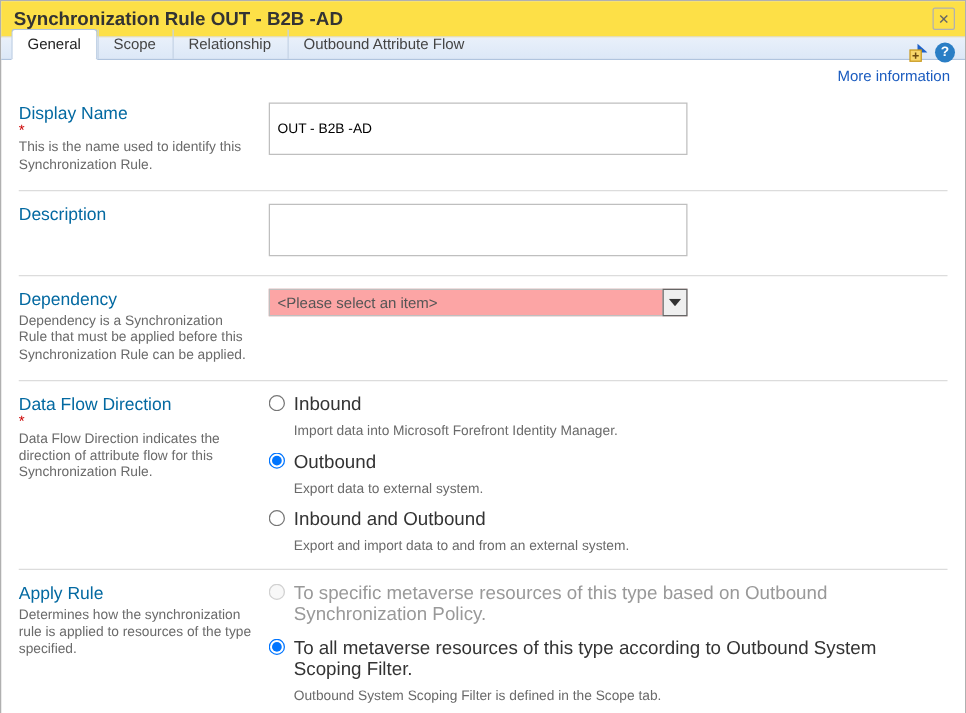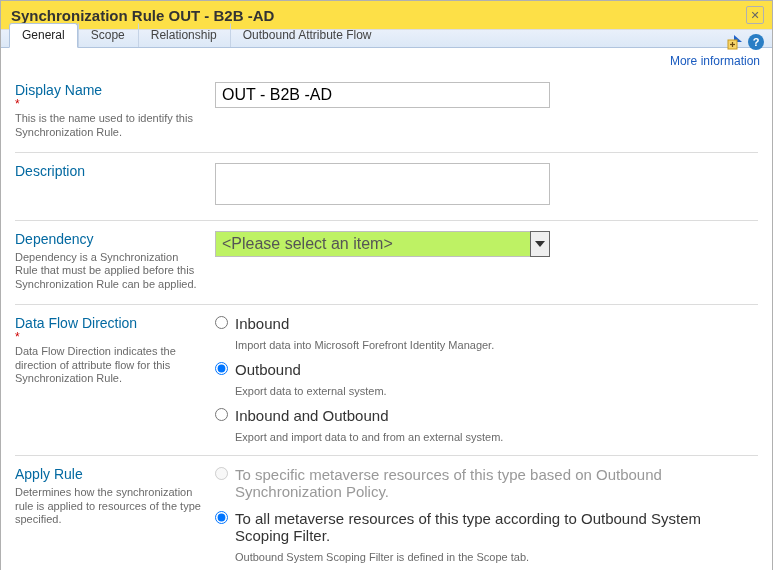--- a/index.html
+++ b/index.html
@@ -21,25 +21,25 @@
   .moreinfo a { color:#1a5bbf; text-decoration:none; font-size:12px;}
 
   .form-area { padding: 4px 14px 4px 14px;}
   .section { display:flex; border-bottom:1px solid #dcdcdc; padding:10px 0 12px;}
   .section.last { border-bottom:none; padding-bottom:4px;}
   .labelcol { width:200px; flex:0 0 200px; padding-right:12px;}
   .labelcol .lbl { color:#0369a1; font-size:14px; margin-bottom:2px;}
   .labelcol .req { color:#c00; font-size:12px; line-height:8px;}
   .labelcol .help { color:#6a6a6a; font-size:11px; margin-top:4px; line-height:1.25;}
   .fieldcol { flex:1;}
-  input[type=text], textarea { width:335px; border:1px solid #bfbfbf; padding:3px 6px; font-family:inherit; font-size:16px;}
+  input[type=text], textarea { width:335px; border:1px solid #bfbfbf; padding:14px 6px; font-family:inherit; font-size:11px;}
   textarea { height:42px; resize:none;}
 
   .select-wrap { position:relative; width:335px;}
-  .select-display { border:1px solid #bfbfbf; padding:3px 6px; font-size:16px; color:#555; background:#bef264;}
+  .select-display { border:1px solid #bfbfbf; padding:3px 6px; font-size:12px; color:#555; background:#fca5a5;}
   .select-arrow { position:absolute; right:0; top:0; width:20px; height:100%; border:1px solid #666; background:#efefef; display:flex; align-items:center; justify-content:center; font-size:10px;}
 
   .radio-row { display:flex; align-items:flex-start; margin-bottom:10px;}
   .radio-row:last-child { margin-bottom:0;}
   .radio-ctl { width:20px; flex:0 0 20px; padding-top:1px;}
   .radio-text .opt-label { font-size:15px; color:#333;}
   .radio-text .opt-help { font-size:11px; color:#6a6a6a; margin-top:7px;}
   input[type=radio] { margin:0;}
 
   .req-note { color:#c00; font-size:11px; padding:8px 14px 8px;}

